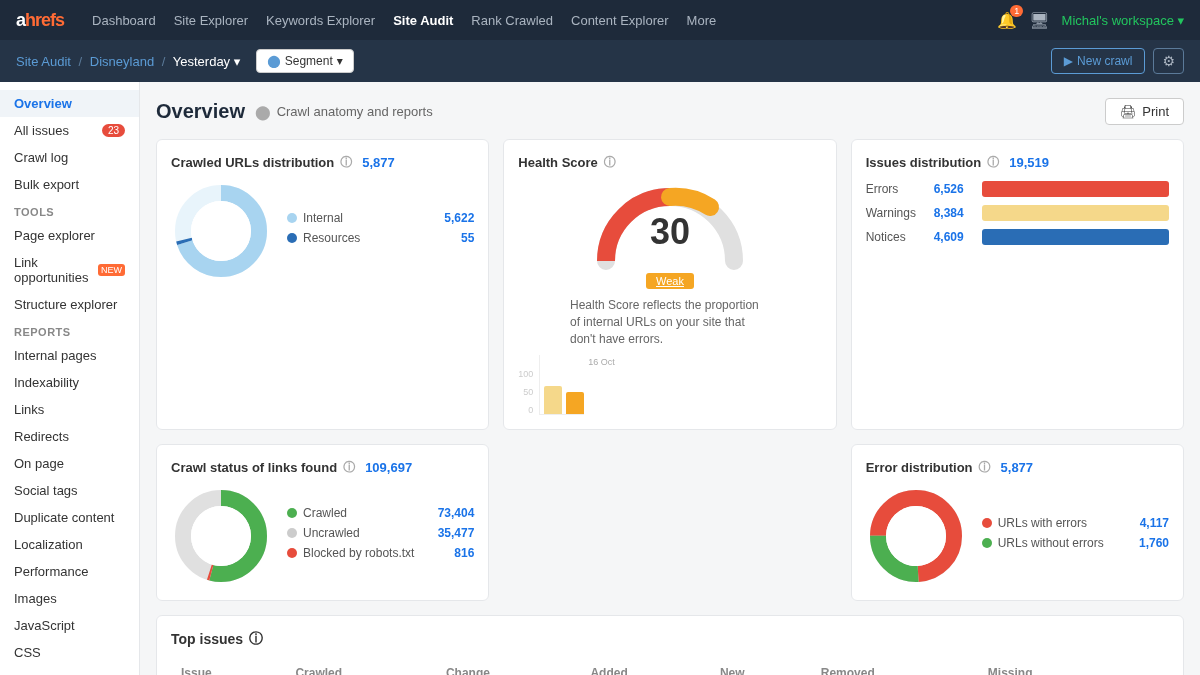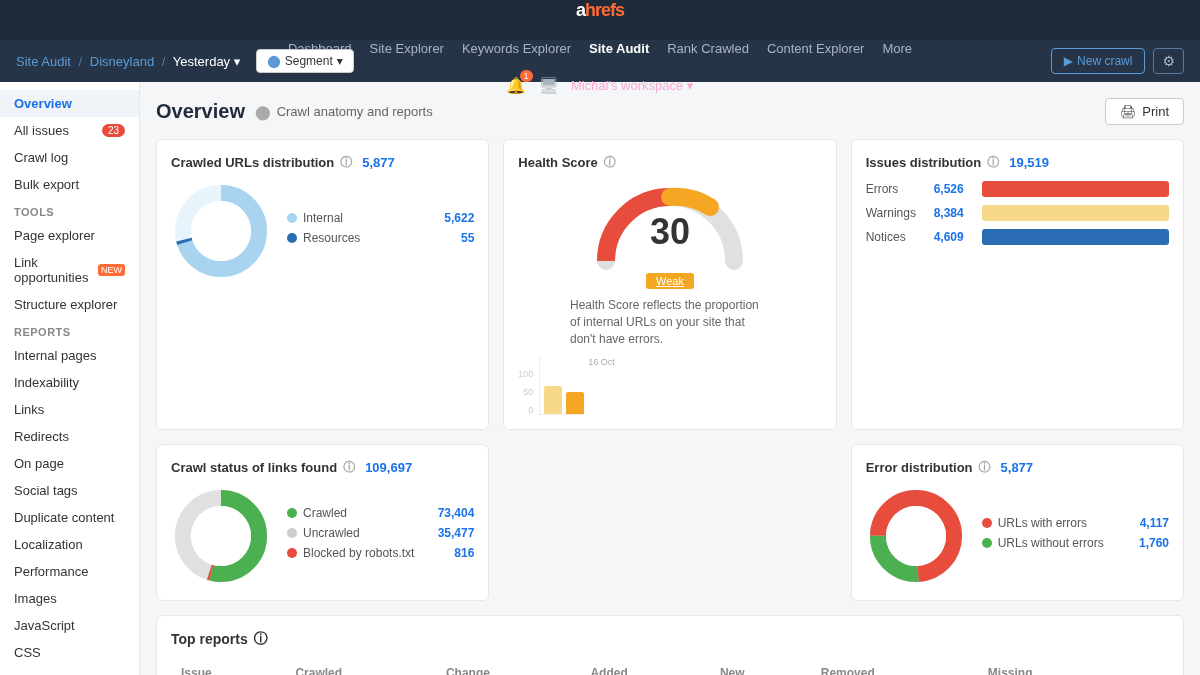--- a/index.html
+++ b/index.html
@@ -1,28 +1,28 @@
 <!DOCTYPE html>
 <html><head>
   <meta charset="utf-8">
   <style>
     * { box-sizing: border-box; margin: 0; padding: 0; }
     body { font-family: -apple-system, BlinkMacSystemFont, 'Segoe UI', sans-serif; font-size: 13px; background: #f5f6f7; color: #333; }
 
     
-    .top-nav { background: #1e2a3a; display: flex; align-items: center; height: 40px; padding: 0 16px; gap: 20px; flex-direction: column; }
+    .top-nav { background: #1e2a3a; display: flex; align-items: center; height: 40px; padding: 0 16px; gap: 28px; }
     .top-nav .logo { color: #ff6b35; font-weight: 900; font-size: 18px; letter-spacing: -1px; }
     .top-nav .logo span { color: #ffffff; }
     .nav-links { display: flex; gap: 18px; flex: 1; }
     .nav-link { color: #aab4c0; font-size: 13px; cursor: pointer; text-decoration: none; }
     .nav-link.active { color: #ffffff; font-weight: 600; }
     .top-nav-right { display: flex; align-items: center; gap: 12px; }
     .notif-icon { color: #aab4c0; font-size: 16px; position: relative; cursor: pointer; }
     .notif-badge { background: #ff6b35; color: #fff; font-size: 9px; border-radius: 8px; padding: 1px 4px; position: absolute; top: -6px; right: -6px; }
-    .workspace { color: #f9a8d4; font-size: 13px; cursor: pointer; }
+    .workspace { color: #22c55e; font-size: 13px; cursor: pointer; }
 
     
     .breadcrumb-bar { background: #253447; display: flex; align-items: center; height: 42px; padding: 0 16px; gap: 8px; }
     .breadcrumb { color: #a0b0c0; font-size: 13px; }
     .breadcrumb a { color: #5b9bd5; cursor: pointer; }
     .breadcrumb .sep { color: #5b7a99; margin: 0 4px; }
     .breadcrumb .current { color: #fff; }
     .segment-btn { background: #fff; border: 1px solid #ccc; border-radius: 4px; padding: 4px 10px; font-size: 12px; color: #333; cursor: pointer; display: flex; align-items: center; gap: 4px; margin-left: 8px; }
     .breadcrumb-bar-right { margin-left: auto; display: flex; gap: 8px; }
     .new-crawl-btn { background: transparent; border: 1px solid #5b9bd5; border-radius: 4px; padding: 4px 12px; font-size: 12px; color: #5b9bd5; cursor: pointer; display: flex; align-items: center; gap: 4px; }
@@ -402,21 +402,21 @@
                 </div>
               <span class="legend-value">1,760</span>
             </div>
           </div>
         </div>
       </div>
     </div>
 
     <div class="top-issues-card">
       <div class="top-issues-title">
-        <span>Top reports</span>
+        <span>Top issues</span>
         <span class="info-icon">ⓘ</span>
       </div>
       <table>
         <thead>
           <tr>
             <th>Issue</th>
             <th>Crawled</th>
             <th>Change</th>
             <th>Added</th>
             <th>New</th>

